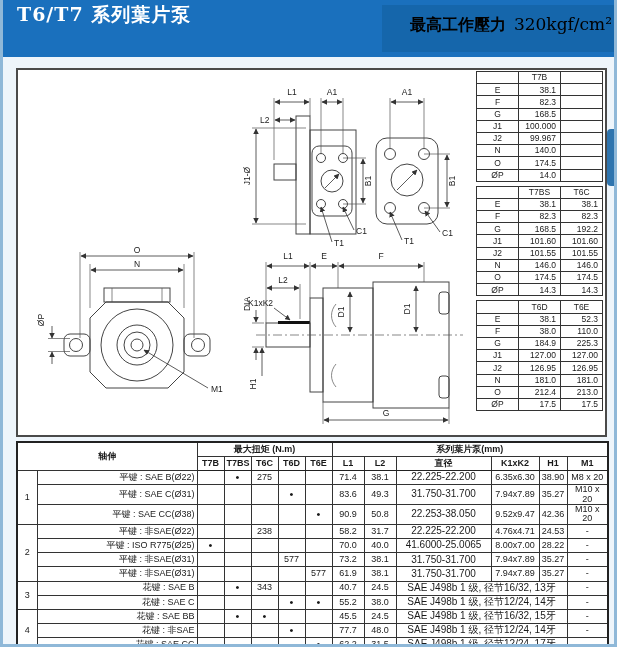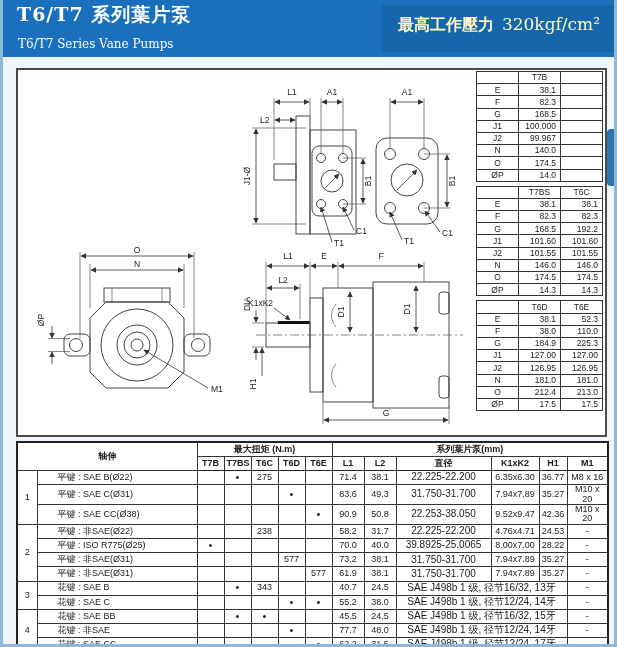--- a/index.html
+++ b/index.html
@@ -18,21 +18,21 @@
   .hdr { position:absolute; left:0; top:0; width:617px; height:57px; background:#1a70bd; }
   .hdr-right-box { position:absolute; right:0; top:5px; width:238px; height:47px; background:#1566ab; }
   .hdr-title {
     position:absolute; left:14px; top:2px; color:#fff;
     font-family:"DejaVu Serif", serif; font-size:19px; font-weight:bold; letter-spacing:1px;
   }
   .hdr-sub {
     position:absolute; left:15px; top:37px; color:#fff;
     font-family:"DejaVu Serif", serif; font-size:12px;
   }
-  .hdr-press { position:absolute; right:20px; top:14px; color:#fef9c3; white-space:nowrap; }
+  .hdr-press { position:absolute; right:8px; top:14px; color:#000000; white-space:nowrap; }
   .hdr-press .lbl { font-size:16px; font-weight:bold; }
   .hdr-press .val { font-family:"DejaVu Serif", serif; font-size:17px; margin-left:8px; }
   
   .side-tab {
     position:absolute; right:0; top:129px; width:7px; height:57px;
     background:#2e74ae; border-radius:4px 0 0 4px;
   }
   
   .panel {
     position:absolute; left:13px; top:68px; width:591px; height:369px;
@@ -63,33 +63,32 @@
   table.mt {
     position:absolute; left:13px; top:441px; width:591px;
     border-collapse:collapse; table-layout:fixed; background:#fff;
     border:2px solid #222;
   }
   table.mt th, table.mt td {
     border:1px solid #333; font-size:9px; line-height:1.05;
     height:14.2px; padding:0 2px; text-align:center; font-weight:normal;
   }
   table.mt th { font-weight:bold; }
-  table.mt td.lbl { text-align:left; padding-left:20px; white-space:nowrap; }
+  table.mt td.lbl { text-align:right; padding-left:20px; white-space:nowrap; }
   table.mt td.dia { font-size:10px; white-space:nowrap; }
   table.mt td.dot { font-size:11px; }
   table.mt tr.gfirst td { border-top:1.8px solid #222; }
   table.mt tr.hrow2 th { border-bottom:1.5px solid #222; }
 </style>
 </head>
 <body>
 
 <div class="hdr">
   <div class="hdr-right-box"></div>
   <div class="hdr-title">T6/T7 系列葉片泵</div>
-  <div class="hdr-sub">T6/T7 Series Vane Pumps</div>
   <div class="hdr-press">
     <span class="lbl">最高工作壓力</span><span class="val">320kgf/cm²</span>
   </div>
 </div>
 
 <div class="side-tab"></div>
 
 <div class="panel">
 
   <svg class="svg-top" viewBox="0 0 250 172">
@@ -444,22 +443,22 @@
         <td class="lbl">平键 : SAE B(Ø22)</td>
         <td class=""></td>
         <td class="dot">•</td>
         <td class="">275</td>
         <td class=""></td>
         <td class=""></td>
         <td>71.4</td>
         <td>38.1</td>
         <td class="dia">22.225-22.200</td>
         <td>6.35x6.30</td>
-        <td>36.77</td>
-        <td>M8 x 16</td>
+        <td>38.90</td>
+        <td>M8 x 20</td>
       </tr>
       <tr class="">
         <td class="lbl">平键 : SAE C(Ø31)</td>
         <td class=""></td>
         <td class=""></td>
         <td class=""></td>
         <td class="dot">•</td>
         <td class=""></td>
         <td>83.6</td>
         <td>49.3</td>
@@ -499,21 +498,21 @@
       </tr>
       <tr class="">
         <td class="lbl">平键 : ISO R775(Ø25)</td>
         <td class="dot">•</td>
         <td class=""></td>
         <td class=""></td>
         <td class=""></td>
         <td class=""></td>
         <td>70.0</td>
         <td>40.0</td>
-        <td class="dia">39.8925-25.0065</td>
+        <td class="dia">41.6000-25.0065</td>
         <td>8.00x7.00</td>
         <td>28.22</td>
         <td>-</td>
       </tr>
       <tr class="">
         <td class="lbl">平键 : 非SAE(Ø31)</td>
         <td class=""></td>
         <td class=""></td>
         <td class=""></td>
         <td class="">577</td>

